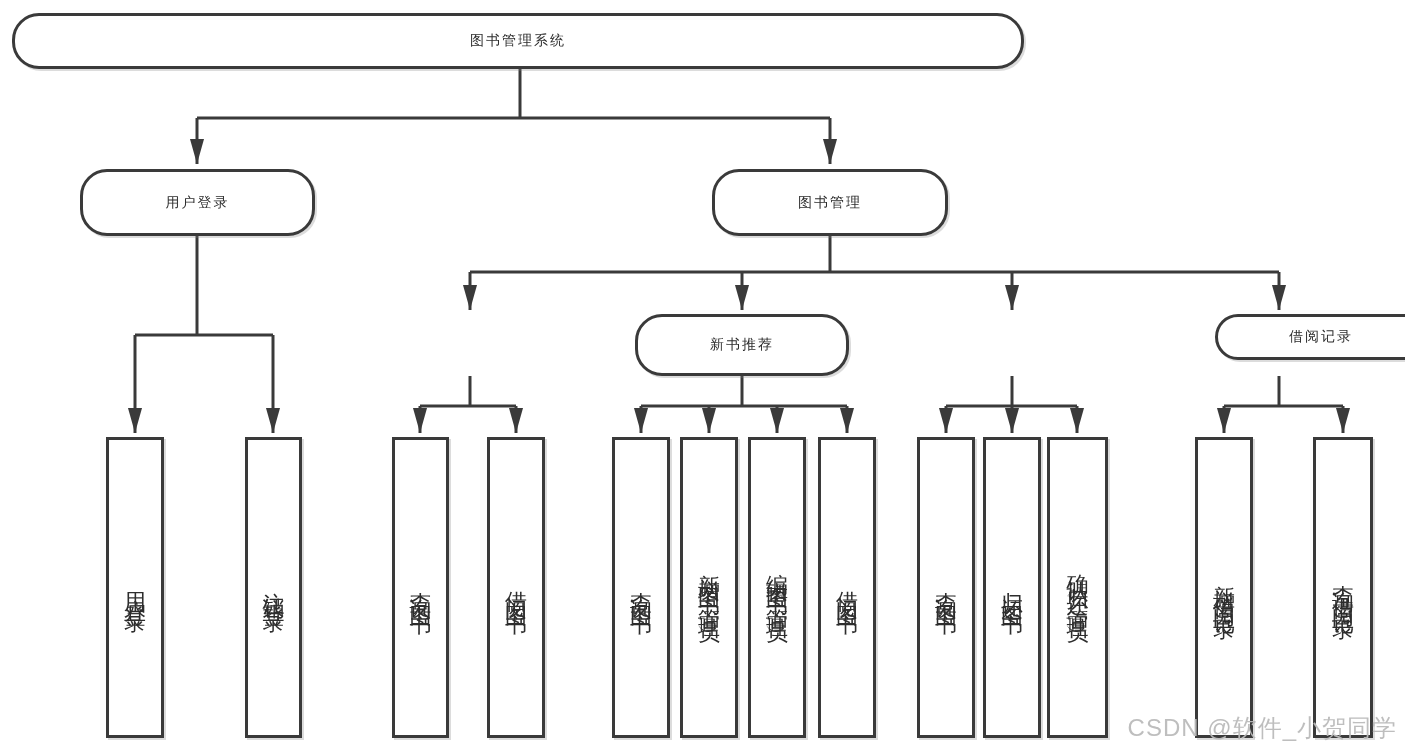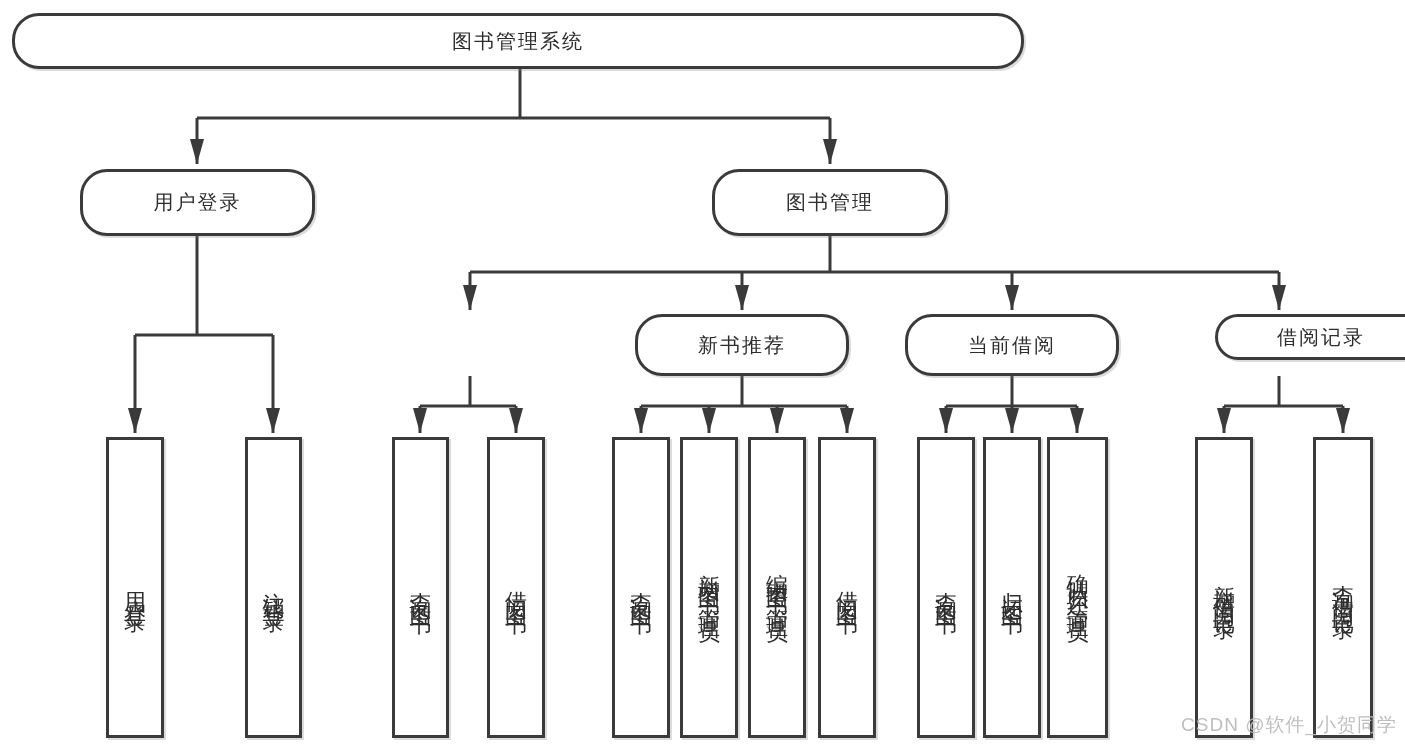--- a/index.html
+++ b/index.html
@@ -14,33 +14,33 @@
   .node{
     position:absolute;
     box-sizing:border-box;
     border:3px solid #3a3a3a;
     background:#ffffff;
     display:flex;align-items:center;justify-content:center;
     color:#2d2d2d;
     z-index:2;
     box-shadow:2px 2px 0 rgba(130,130,130,0.28);
   }
-  .h-node{font-size:20px;letter-spacing:2px;border-radius:27px;}
+  .h-node{font-size:14px;letter-spacing:2px;border-radius:27px;}
   .v-node span{
     writing-mode:vertical-rl;
     text-orientation:mixed;
     font-size:22px;
     letter-spacing:7px;
     line-height:1;
     white-space:nowrap;
   }
   .watermark{
     position:absolute;
     top:712px;right:8px;
-    font-size:19px;
+    font-size:24px;
     color:rgba(186,186,186,0.95);
     white-space:nowrap;
     z-index:5;
     letter-spacing:1px;
   }
 </style>
 </head>
 <body>
 
 <div class="canvas">
@@ -94,21 +94,20 @@
       <path d="M1343,406 V433" marker-end="url(#arrow)"></path>
     </g>
   </svg>
 
   <div class="node h-node" style="left:12px;top:13px;width:1012px;height:56px;">图书管理系统</div>
 
   <div class="node h-node" style="left:80px;top:169px;width:235px;height:67px;">用户登录</div>
   <div class="node h-node" style="left:712px;top:169px;width:236px;height:67px;">图书管理</div>
 
   <div class="node h-node" style="left:635px;top:314px;width:214px;height:62px;">新书推荐</div>
-  <div class="node h-node" style="left:905px;top:314px;width:214px;height:62px;">当前借阅</div>
   <div class="node h-node" style="left:1173px;top:314px;width:212px;height:46px;margin-left:42px;">借阅记录</div>
 
   <div class="node v-node" style="left:106px;top:437px;width:58px;height:301px;">
     <span>用户登录</span>
   </div>
   <div class="node v-node" style="left:245px;top:437px;width:57px;height:301px;">
     <span>注销登录</span>
   </div>
 
   <div class="node v-node" style="left:392px;top:437px;width:57px;height:301px;">

